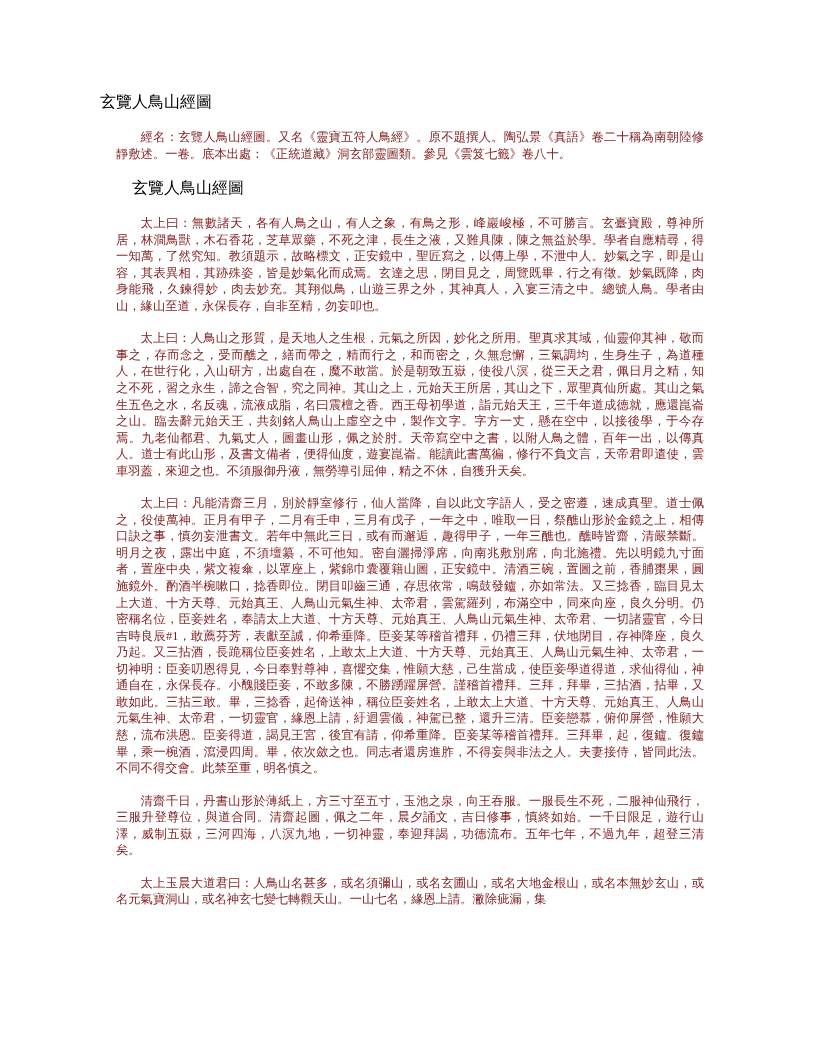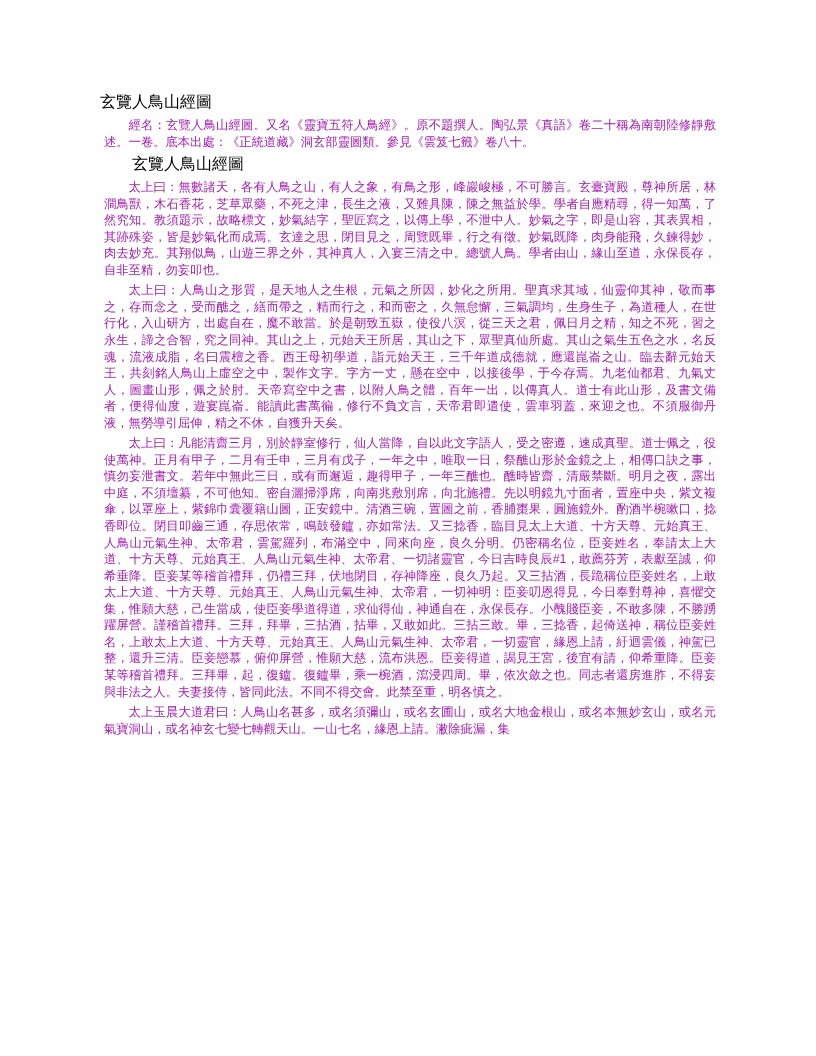--- a/index.html
+++ b/index.html
@@ -23,27 +23,27 @@
   .content {
     position: absolute;
     left: 100px;
     top: 92px;
     width: 620px;
   }
   .doc-line,
   .doc-para {
     font-size: 12.3px;
     line-height: 16.55px;
-    color: #a21caf;
+    color: #7f1d1d;
     text-align: justify;
     text-justify: inter-character;
     letter-spacing: 0px;
     word-break: break-all;
-    margin: 4px;
-    font-family: Liberation Sans, sans-serif;
+    margin: 16px;
+    font-family: Liberation Serif, serif;
   }
   .doc-para {
     text-indent: 2em;
   }
   .heading-line {
     text-indent: 0;
   }
   .heading-indent {
     text-indent: 2em;
   }
@@ -54,18 +54,19 @@
   }
 </style>
 </head>
 <body>
 
 <div class="page">
   <div class="content">
     <div class="heading-line">玄覽人鳥山經圖</div>
     <div class="doc-para">經名：玄覽人鳥山經圖。又名《靈寶五符人鳥經》。原不題撰人。陶弘景《真語》卷二十稱為南朝陸修靜敷述。一卷。底本出處：《正統道藏》洞玄部靈圖類。參見《雲笈七籤》卷八十。</div>
     <div class="heading-indent">玄覽人鳥山經圖</div>
-    <div class="doc-para">太上曰：無數諸天，各有人鳥之山，有人之象，有鳥之形，峰巖峻極，不可勝言。玄臺寶殿，尊神所居，林澗鳥獸，木石香花，芝草眾藥，不死之津，長生之液，又難具陳，陳之無益於學。學者自應精尋，得一知萬，了然究知。教須題示，故略標文，妙氣結字，聖匠寫之，以傳上學，不泄中人。妙氣之字，即是山容，其表異相，其跡殊姿，皆是妙氣化而成焉。玄達之思，閉目見之，周覽既畢，行之有徵。妙氣既降，肉身能飛，久鍊得妙，肉去妙充。其翔似鳥，山遊三界之外，其神真人，入宴三清之中。總號人鳥。學者由山，緣山至道，永保長存，自非至精，勿妄叩也。</div>
+    <div class="doc-para">太上曰：無數諸天，各有人鳥之山，有人之象，有鳥之形，峰巖峻極，不可勝言。玄臺寶殿，尊神所居，林澗鳥獸，木石香花，芝草眾藥，不死之津，長生之液，又難具陳，陳之無益於學。學者自應精尋，得一知萬，了然究知。教須題示，故略標文，正安鏡中，聖匠寫之，以傳上學，不泄中人。妙氣之字，即是山容，其表異相，其跡殊姿，皆是妙氣化而成焉。玄達之思，閉目見之，周覽既畢，行之有徵。妙氣既降，肉身能飛，久鍊得妙，肉去妙充。其翔似鳥，山遊三界之外，其神真人，入宴三清之中。總號人鳥。學者由山，緣山至道，永保長存，自非至精，勿妄叩也。</div>
     <div class="doc-para">太上曰：人鳥山之形質，是天地人之生根，元氣之所因，妙化之所用。聖真求其域，仙靈仰其神，敬而事之，存而念之，受而醮之，繕而帶之，精而行之，和而密之，久無怠懈，三氣調均，生身生子，為道種人，在世行化，入山研方，出處自在，魔不敢當。於是朝致五嶽，使役八溟，從三天之君，佩日月之精，知之不死，習之永生，諦之合智，究之同神。其山之上，元始天王所居，其山之下，眾聖真仙所處。其山之氣生五色之水，名反魂，流液成脂，名曰震檀之香。西王母初學道，詣元始天王，三千年道成德就，應還崑崙之山。臨去辭元始天王，共刻銘人鳥山上虛空之中，製作文字。字方一丈，懸在空中，以接後學，于今存焉。九老仙都君、九氣丈人，圖畫山形，佩之於肘。天帝寫空中之書，以附人鳥之體，百年一出，以傳真人。道士有此山形，及書文備者，便得仙度，遊宴崑崙。能讀此書萬徧，修行不負文言，天帝君即遣使，雲車羽蓋，來迎之也。不須服御丹液，無勞導引屈伸，精之不休，自獲升天矣。</div>
     <div class="doc-para">太上曰：凡能清齋三月，別於靜室修行，仙人當降，自以此文字語人，受之密遵，速成真聖。道士佩之，役使萬神。正月有甲子，二月有壬申，三月有戊子，一年之中，唯取一日，祭醮山形於金鏡之上，相傳口訣之事，慎勿妄泄書文。若年中無此三日，或有而邂逅，趣得甲子，一年三醮也。醮時皆齋，清嚴禁斷。明月之夜，露出中庭，不須壇纂，不可他知。密自灑掃淨席，向南兆敷別席，向北施禮。先以明鏡九寸面者，置座中央，紫文複傘，以罩座上，紫錦巾囊覆籍山圖，正安鏡中。清酒三碗，置圖之前，香脯棗果，圓施鏡外。酌酒半椀嗽口，捻香即位。閉目叩齒三通，存思依常，鳴鼓發鑪，亦如常法。又三捻香，臨目見太上大道、十方天尊、元始真王、人鳥山元氣生神、太帝君，雲駕羅列，布滿空中，同來向座，良久分明。仍密稱名位，臣妾姓名，奉請太上大道、十方天尊、元始真王、人鳥山元氣生神、太帝君、一切諸靈官，今日吉時良辰#1，敢薦芬芳，表獻至誠，仰希垂降。臣妾某等稽首禮拜，仍禮三拜，伏地閉目，存神降座，良久乃起。又三拈酒，長跪稱位臣妾姓名，上敢太上大道、十方天尊、元始真王、人鳥山元氣生神、太帝君，一切神明：臣妾叨恩得見，今日奉對尊神，喜懼交集，惟願大慈，己生當成，使臣妾學道得道，求仙得仙，神通自在，永保長存。小醜賤臣妾，不敢多陳，不勝踴躍屏營。謹稽首禮拜。三拜，拜畢，三拈酒，拈畢，又敢如此。三拈三敢。畢，三捻香，起倚送神，稱位臣妾姓名，上敢太上大道、十方天尊、元始真王、人鳥山元氣生神、太帝君，一切靈官，緣恩上請，紆迴雲儀，神駕已整，還升三清。臣妾戀慕，俯仰屏營，惟願大慈，流布洪恩。臣妾得道，謁見王宮，後宜有請，仰希重降。臣妾某等稽首禮拜。三拜畢，起，復鑪。復鑪畢，乘一椀酒，瀉浸四周。畢，依次斂之也。同志者還房進胙，不得妄與非法之人。夫妻接侍，皆同此法。不同不得交會。此禁至重，明各慎之。</div>
+    <div class="doc-para">清齋千日，丹書山形於薄紙上，方三寸至五寸，玉池之泉，向王吞服。一服長生不死，二服神仙飛行，三服升登尊位，與道合同。清齋起圖，佩之二年，晨夕誦文，吉日修事，慎終如始。一千日限足，遊行山澤，威制五嶽，三河四海，八溟九地，一切神靈，奉迎拜謁，功德流布。五年七年，不過九年，超登三清矣。</div>
     <div class="doc-para">太上玉晨大道君曰：人鳥山名甚多，或名須彌山，或名玄圃山，或名大地金根山，或名本無妙玄山，或名元氣寶洞山，或名神玄七變七轉觀天山。一山七名，緣恩上請。潎除疵漏，集</div>
   </div>
 </div>
 
 </body></html>

